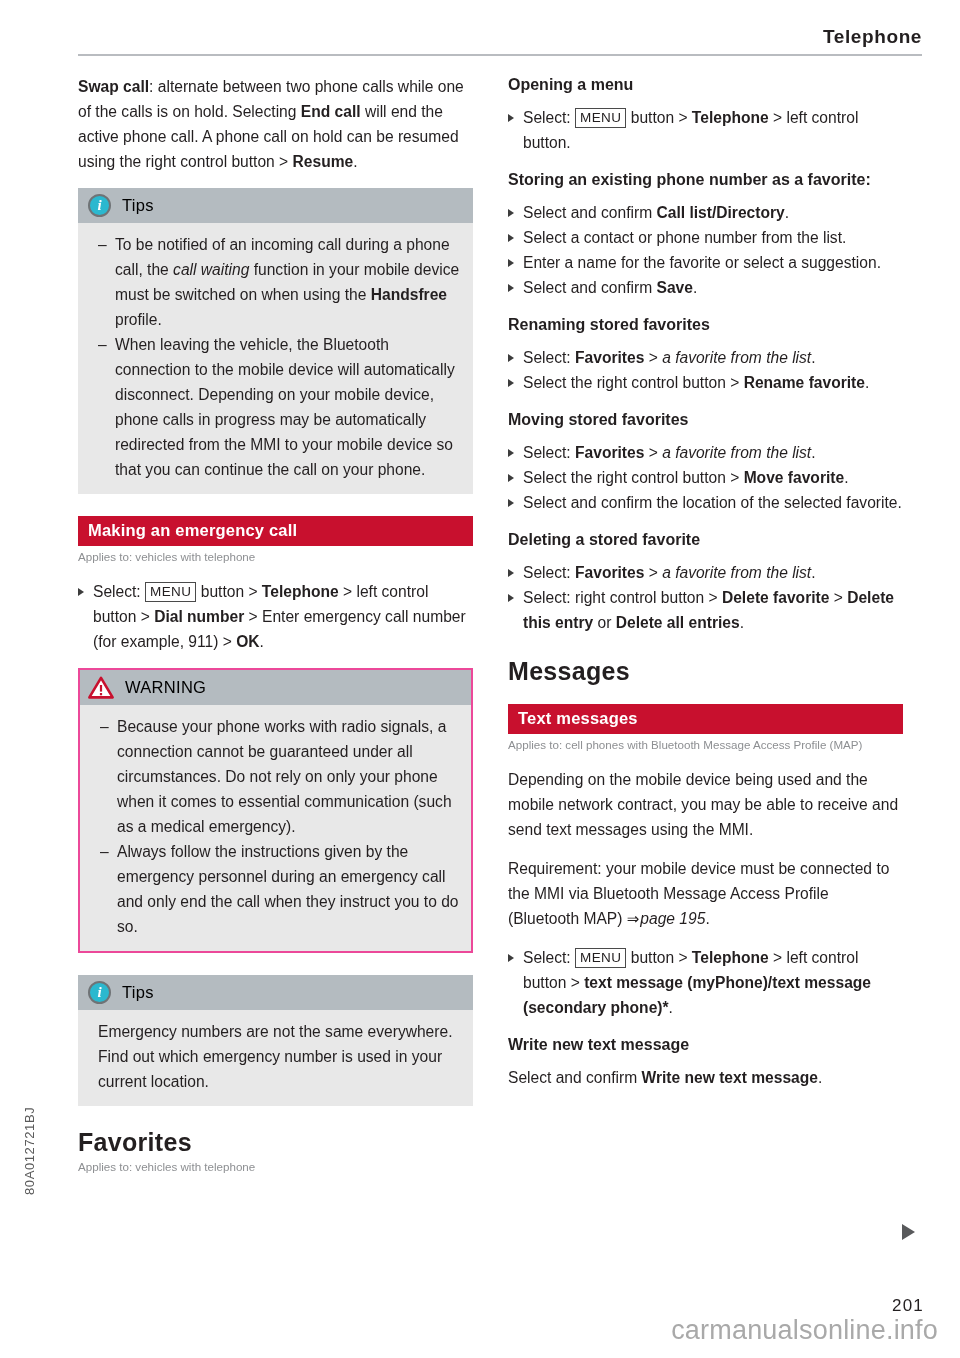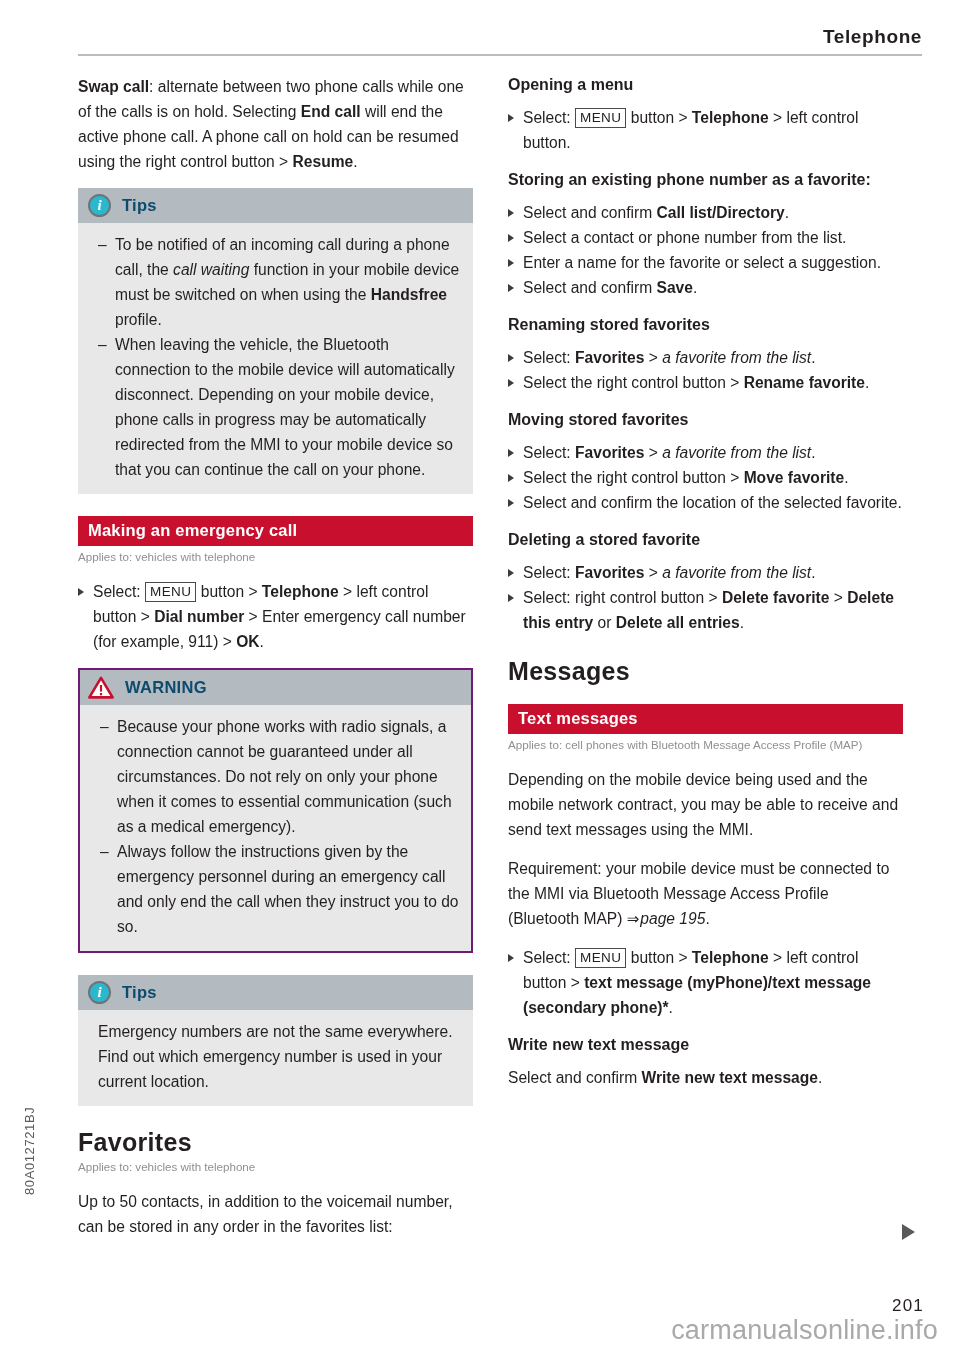--- a/index.html
+++ b/index.html
@@ -170,33 +170,33 @@
   }
   .box-head {
     background: #b4bbc0;
     display: flex;
     align-items: center;
     gap: 11px;
     padding: 6px 10px 6px 10px;
   }
   .box-head-title {
     font-size: 16.5px;
-    font-weight: bold;
+    font-weight: normal;
     letter-spacing: 0.3px;
-    color: #0c4a6e;
+    color: #000000;
   }
   .box-body {
     background: #e8e8e8;
     padding: 9px 12px 12px 20px;
   }
   .box-body p { margin: 0; font-size: 15.6px; line-height: 25px; }
 
   
   .box.warning {
-    border: 2px solid #701a75;
+    border: 2px solid #ec4899;
   }
   .box.warning .box-head {
     background: #b4bbc0;
     padding-left: 8px;
   }
   .box.warning .box-body {
     background: #e8e8e8;
   }
 
   
@@ -319,21 +319,20 @@
         <span class="info-icon">i</span>
         <span class="box-head-title">Tips</span>
       </div>
       <div class="box-body">
         <p>Emergency numbers are not the same everywhere. Find out which emergency number is used in your current location.</p>
       </div>
     </div>
 
     <h2 class="chapter">Favorites</h2>
     <p class="applies">Applies to: vehicles with telephone</p>
-    <p class="body">Up to 50 contacts, in addition to the voicemail number, can be stored in any order in the favorites list:</p>
   </div>
 
   <div class="col col-right">
 
     <h3 class="sub">Opening a menu</h3>
     <ul class="steps">
       <li><span>Select: </span><span class="key">MENU</span><span> button &gt; </span><span class="b">Telephone</span><span> &gt; left control button.</span></li>
     </ul>
 
     <h3 class="sub">Storing an existing phone number as a favorite:</h3>

